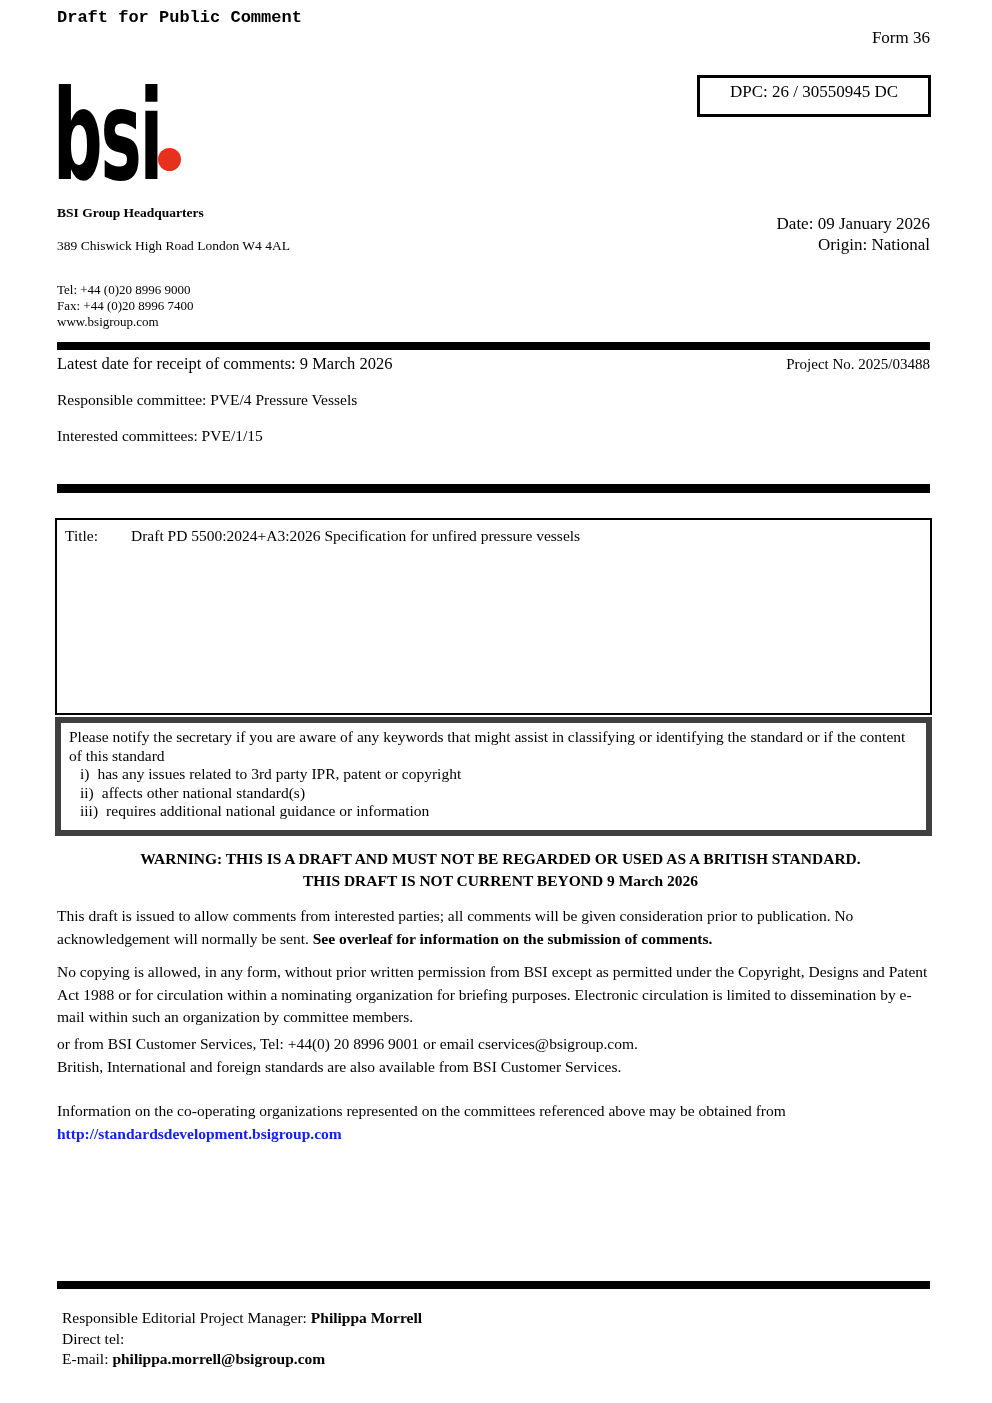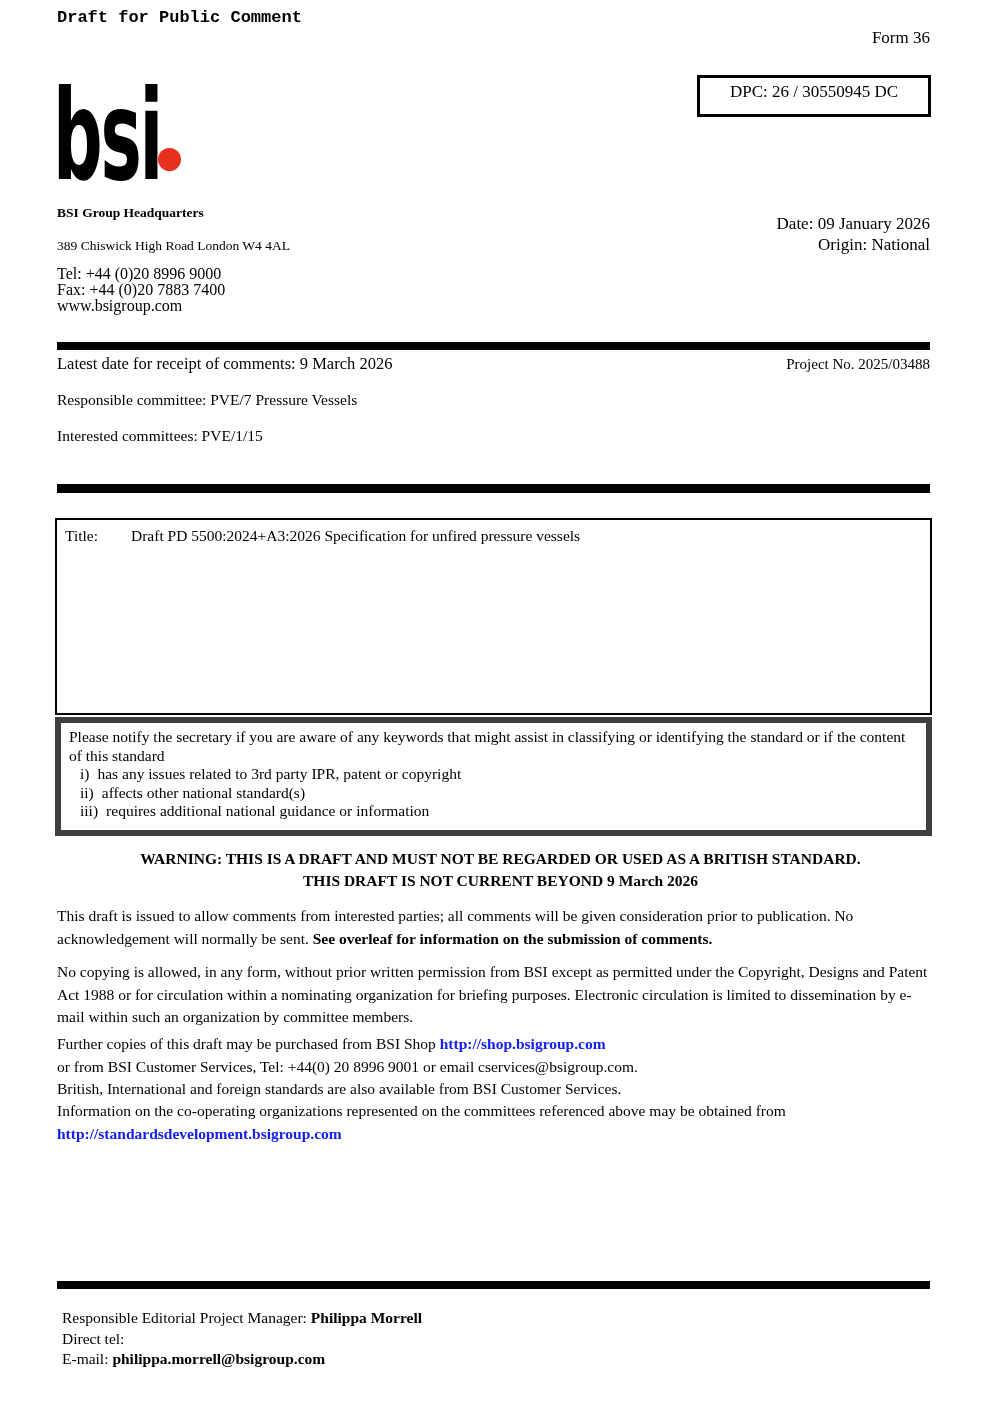--- a/index.html
+++ b/index.html
@@ -27,21 +27,21 @@
     transform:scaleX(0.56); transform-origin:0 0; white-space:nowrap;
   }
   .logo-dot {
     position:absolute; left:105px; top:74px; width:23px; height:23px;
     border-radius:50%; background:var(--logo-red,#e8301f);
   }
 
   
   .hq-name    { left:57px; top:205px; font-size:13.5px; font-weight:bold; }
   .hq-address { left:57px; top:238px; font-size:13.5px; }
-  .hq-lines   { left:57px; top:266px; font-size:16px; line-height:16px; }
+  .hq-lines   { left:57px; top:282px; font-size:13px; line-height:16px; }
 
   
   .date-block { right:62px; top:213px; text-align:right; font-size:17px; line-height:21px;margin-left:21px; }
 
   
   .bar { left:57px; width:873px; background:#000; }
   .bar1 { top:342px; height:8px; }
   .bar2 { top:484px; height:9px; }
   .bar3 { top:1281px; height:8px; }
 
@@ -92,36 +92,36 @@
 
   <div class="abs logo">
     <span class="logo-text">bsi</span>
     <span class="logo-dot"></span>
   </div>
 
   <div class="abs hq-name">BSI Group Headquarters</div>
   <div class="abs hq-address">389 Chiswick High Road London W4 4AL</div>
   <div class="abs hq-lines">
     <div>Tel: +44 (0)20 8996 9000</div>
-    <div>Fax: +44 (0)20 7883 7400</div>
+    <div>Fax: +44 (0)20 8996 7400</div>
     <div>www.bsigroup.com</div>
   </div>
 
   <div class="abs date-block">
     <div>Date: 09 January 2026</div>
     <div>Origin: National</div>
   </div>
 
   <div class="abs bar bar1"></div>
 
   <div class="abs latest-row">
     <span class="latest-date">Latest date for receipt of comments: 9 March 2026</span>
     <span class="project-no">Project No. 2025/03488</span>
   </div>
-  <div class="abs resp-committee">Responsible committee: PVE/7 Pressure Vessels</div>
+  <div class="abs resp-committee">Responsible committee: PVE/4 Pressure Vessels</div>
   <div class="abs int-committees">Interested committees: PVE/1/15</div>
 
   <div class="abs bar bar2"></div>
 
   <div class="abs title-box">
     <span class="title-label">Title:</span><span>Draft PD 5500:2024+A3:2026 Specification for unfired pressure vessels</span>
   </div>
 
   <div class="abs keywords-box">
     <div>Please notify the secretary if you are aware of any keywords that might assist in classifying or identifying the standard or if the content of this standard</div>
@@ -141,23 +141,20 @@
     <div>THIS DRAFT IS NOT CURRENT BEYOND 9 March 2026</div>
   </div>
 
   <div class="abs para p1">
     <span>This draft is issued to allow comments from interested parties; all comments will be given consideration prior to publication.  No acknowledgement will normally be sent. </span><span class="bold">See overleaf for information on the submission of comments.</span>
   </div>
 
   <div class="abs para p2">No copying is allowed, in any form, without prior written permission from BSI except as permitted under the Copyright, Designs and Patent Act 1988 or for circulation within a nominating organization for briefing purposes.  Electronic circulation is limited to dissemination by e-mail within such an organization by committee members.</div>
 
   <div class="abs para p3">
-    <div>
-      <span>Further copies of this draft may be purchased from BSI Shop </span><a class="link">http://shop.bsigroup.com</a>
-    </div>
     <div>or from BSI Customer Services, Tel: +44(0) 20 8996 9001 or email cservices@bsigroup.com.</div>
     <div>British, International and foreign standards are also available from BSI Customer Services.</div>
   </div>
 
   <div class="abs para p4">
     <div>Information on the co-operating organizations represented on the committees referenced above may be obtained from</div>
     <a class="link">http://standardsdevelopment.bsigroup.com</a>
   </div>
 
   <div class="abs bar bar3"></div>

